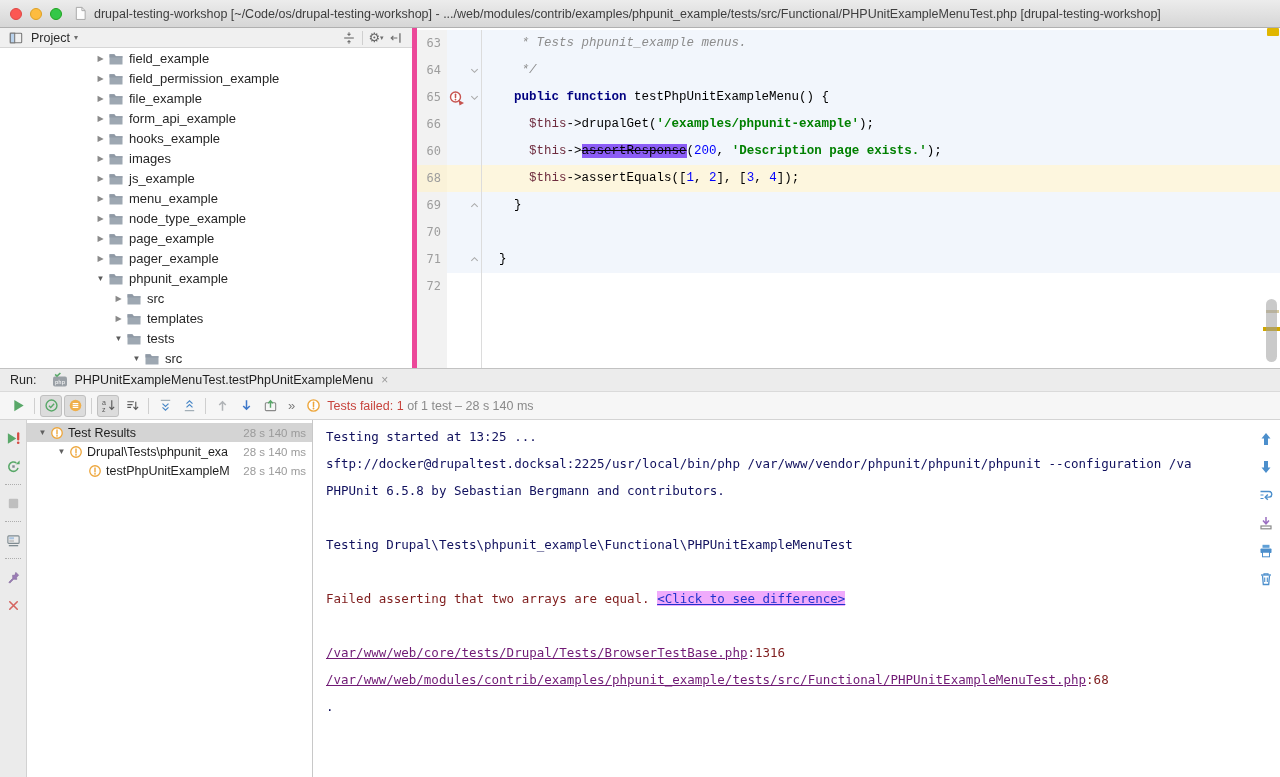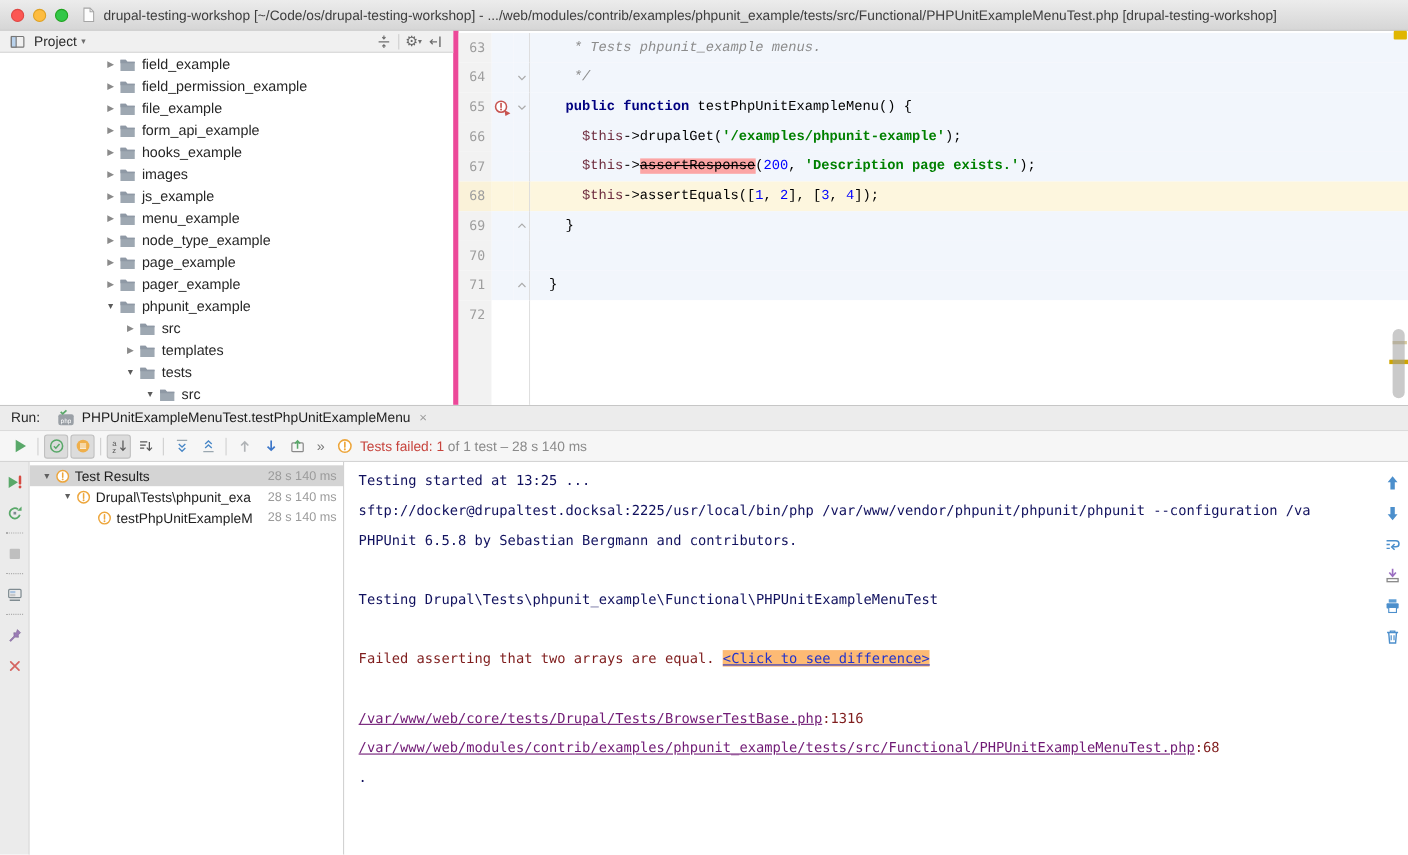--- a/index.html
+++ b/index.html
@@ -48,21 +48,21 @@
   .eline.tint .gicon, .eline.tint .gfold, .eline.tint .gcode { background:#F2F6FC; }
   .eline.hl .gnum { background:#FAF2D9; }
   .eline.hl .gicon, .eline.hl .gfold, .eline.hl .gcode { background:#FDF6DE; }
   .efill { flex:1; height:auto; }
   .tk-plain { color:#000; }
   .tk-comment { color:#8C8C8C; font-style:italic; }
   .tk-keyword { color:#000080; font-weight:bold; }
   .tk-string { color:#008000; font-weight:bold; }
   .tk-number { color:#0000FF; }
   .tk-variable { color:#6E2C3E; }
-  .tk-deprecated { color:#000; text-decoration:line-through; background:#fca5a5; }
+  .tk-deprecated { color:#000; text-decoration:line-through; background:#8b5cf6; }
   .corner-ind { position:absolute; top:0; right:1px; width:12px; height:8px; background:#E0B600; border-radius:1px; }
   .stripe-dep { position:absolute; top:282px; right:1px; width:13px; height:3px; background:#D8CBA0; }
   .stripe-warn { position:absolute; top:299px; right:0; width:17px; height:4px; background:#CFA600; }
   .ethumb { position:absolute; top:271px; right:3px; width:11px; height:63px; background:#9E9E9E; opacity:.55; border-radius:6px; }
   
   .run-tabs { height:24px; background:#ECECEC; border-top:1px solid #C2C2C2; border-bottom:1px solid #DADADA;
     display:flex; align-items:center; padding-left:10px; }
   .run-label { font-size:12.5px; color:#282828; }
   .rtab { display:flex; align-items:center; margin-left:12px; height:100%; padding:0 4px; }
   .rtab-ic { width:16px; height:16px; }
@@ -91,21 +91,21 @@
   .rarrow { width:15px; flex-shrink:0; text-align:center; font-size:8px; color:#5F5F5F; }
   .rwic { width:14px; height:14px; flex-shrink:0; margin-right:4px; } .rwic svg { width:14px; height:14px; }
   .rlabel { flex:1; overflow:hidden; color:#1E1E1E; }
   .rdur { flex-shrink:0; color:#9B9B9B; font-size:11.5px; padding:0 6px 0 4px; }
   .console { flex:1; position:relative; background:#fff; padding:3px 34px 0 13px; overflow:hidden;
     font-family:"DejaVu Sans Mono","Liberation Mono",monospace; font-size:12.5px; }
   .cline { height:27px; line-height:27px; white-space:pre; }
   .c-plain { color:#11115E; }
   .c-error { color:#7f1d1d; }
   .c-link { color:#701a75; text-decoration:underline; cursor:pointer; }
-  .c-linkhl { color:#2233CC; text-decoration:underline; background:#fdba74; cursor:pointer; }
+  .c-linkhl { color:#2233CC; text-decoration:underline; background:#f0abfc; cursor:pointer; }
   .console-toolbar { position:absolute; top:10px; right:5px; display:flex; flex-direction:column; gap:10px; }
   .cbtn { width:18px; height:18px; display:flex; align-items:center; justify-content:center; background:none; border:none; padding:0; }
   .cbtn svg { width:16px; height:16px; }
   .gear-txt { font-size:13px; color:#666; line-height:1; }
 </style>
 </head>
 <body>
 
 <div class="titlebar">
   <div class="lights">
@@ -354,21 +354,21 @@
           </span>
           <span class="gcode"><span class="tk-plain">  </span><span class="tk-keyword">public function</span><span class="tk-plain"> testPhpUnitExampleMenu() {</span></span>
         </div>
         <div class="eline tint">
           <span class="gnum">66</span>
           <span class="gicon"></span>
           <span class="gfold"></span>
           <span class="gcode"><span class="tk-plain">    </span><span class="tk-variable">$this</span><span class="tk-plain">-&gt;drupalGet(</span><span class="tk-string">'/examples/phpunit-example'</span><span class="tk-plain">);</span></span>
         </div>
         <div class="eline tint">
-          <span class="gnum">67</span>
+          <span class="gnum">60</span>
           <span class="gicon"></span>
           <span class="gfold"></span>
           <span class="gcode"><span class="tk-plain">    </span><span class="tk-variable">$this</span><span class="tk-plain">-&gt;</span><span class="tk-deprecated">assertResponse</span><span class="tk-plain">(</span><span class="tk-number">200</span><span class="tk-plain">, </span><span class="tk-string">'Description page exists.'</span><span class="tk-plain">);</span></span>
         </div>
         <div class="eline hl">
           <span class="gnum">68</span>
           <span class="gicon"></span>
           <span class="gfold"></span>
           <span class="gcode"><span class="tk-plain">    </span><span class="tk-variable">$this</span><span class="tk-plain">-&gt;assertEquals([</span><span class="tk-number">1</span><span class="tk-plain">, </span><span class="tk-number">2</span><span class="tk-plain">], [</span><span class="tk-number">3</span><span class="tk-plain">, </span><span class="tk-number">4</span><span class="tk-plain">]);</span></span>
         </div>

